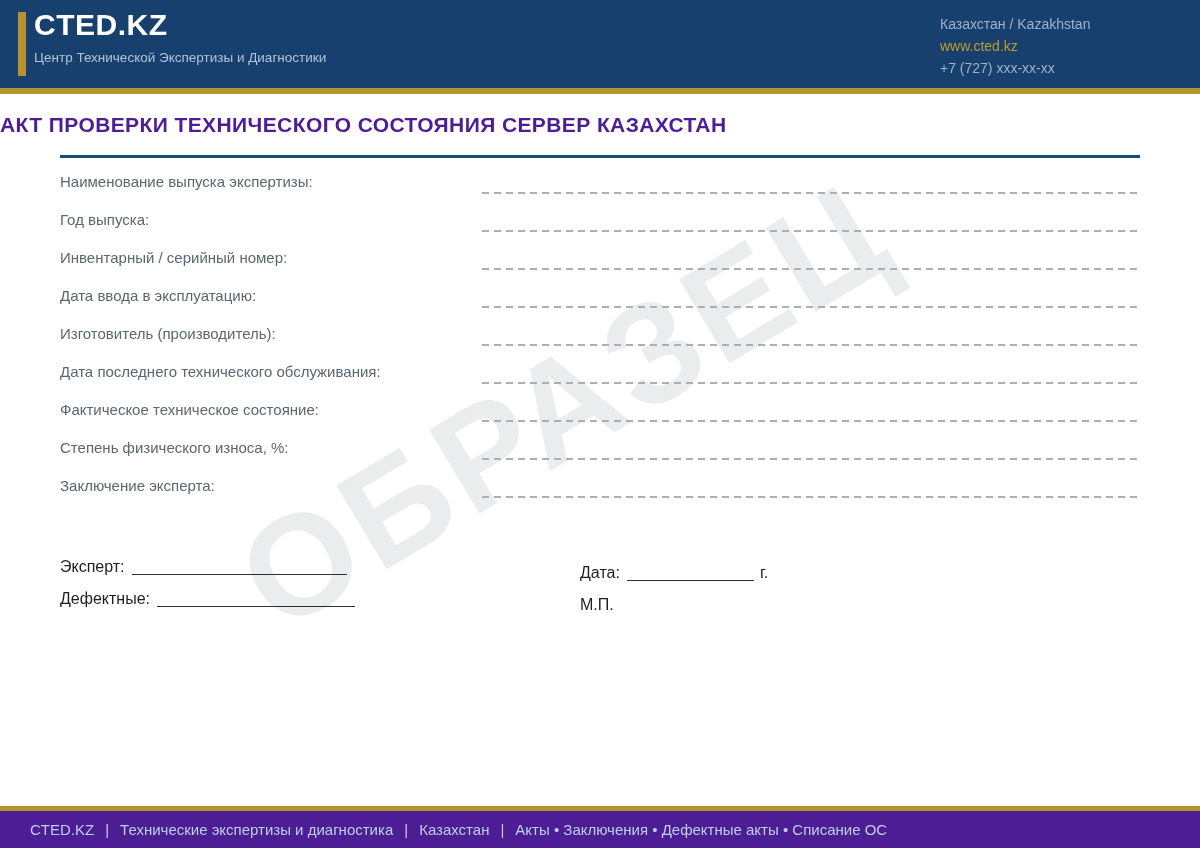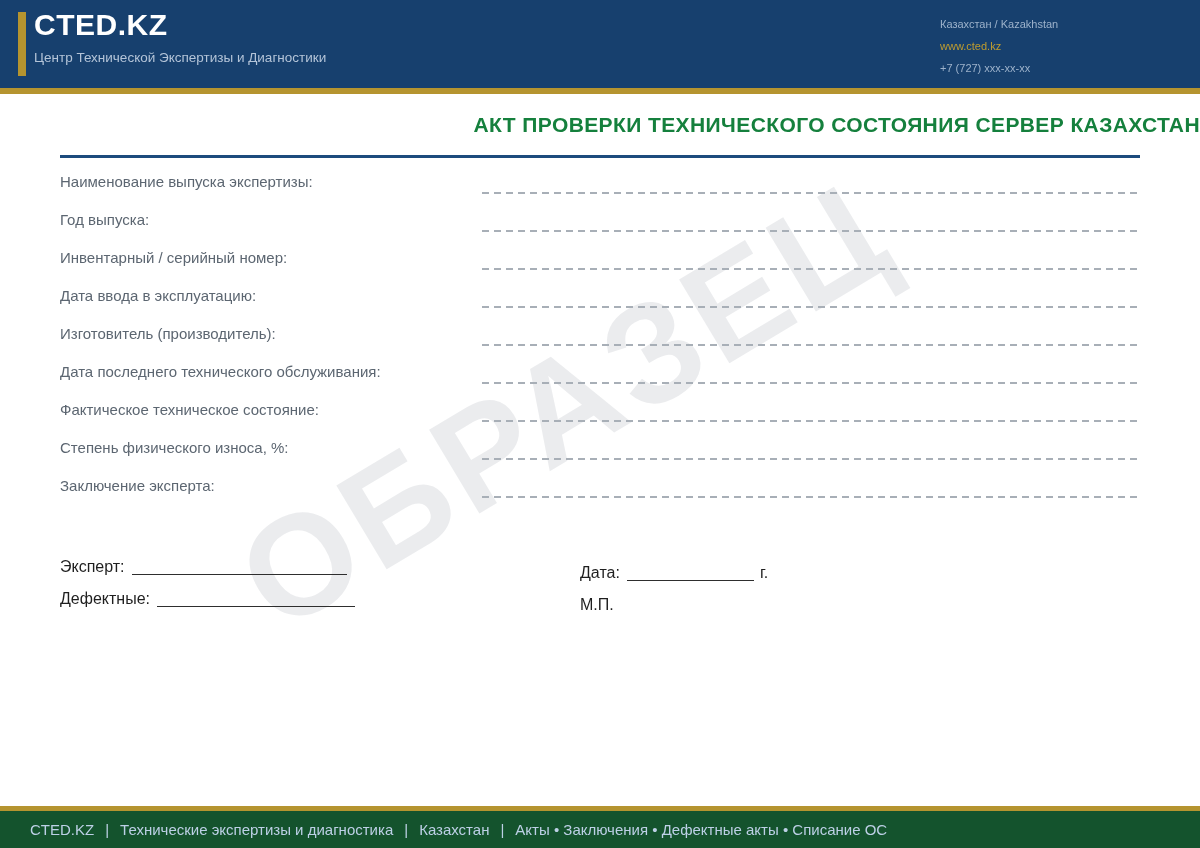--- a/index.html
+++ b/index.html
@@ -27,31 +27,31 @@
   .brand-name {
     position: absolute; left: 34px; top: 8px;
     font-size: 30px; font-weight: 700; color: #ffffff; letter-spacing: 0.5px;
   }
   .brand-tagline {
     position: absolute; left: 34px; top: 50px;
     font-size: 13.5px; color: #b4c4d8;
   }
   .header-contact {
     position: absolute; left: 940px; top: 13px;
-    font-size: 11px; line-height: 22px;
+    font-size: 14px; line-height: 22px;
   }
   .contact-region { color: #9db2cb; }
   .contact-site { color: #bf9c2e; text-decoration: none; display: block; }
   .contact-phone { color: #9db2cb; }
 
   
   .doc-title {
     position: absolute; top: 113px; left: 0; width: 1200px;
-    text-align: right;
-    font-size: 21px; font-weight: 600; color: #15803d; letter-spacing: 0.4px;
+    text-align: left;
+    font-size: 21px; font-weight: 600; color: #4c1d95; letter-spacing: 0.4px;
     z-index: 2;
   }
   .title-rule {
     position: absolute; top: 155px; left: 60px; width: 1080px; height: 3px;
     background: #1d4b7d; z-index: 2;
   }
 
   
   .watermark {
     position: absolute; top: 405px; left: 565px;
@@ -93,21 +93,21 @@
     border-bottom: 1.5px solid #2e2e2e;
     transform: translateY(3px);
   }
   .uline.expert { width: 215px; }
   .uline.position { width: 198px; }
   .uline.date { width: 127px; margin-right: 6px; }
 
   
   .footer {
     position: absolute; left: 0; bottom: 0; width: 1200px; height: 37px;
-    background: #14532d;
+    background: #4c1d95;
     border-top: 5px solid #b5942f;
     z-index: 3;
   }
   .footer-line {
     position: absolute; left: 30px; top: 0; height: 37px; line-height: 37px;
     font-size: 15px; color: #bdd0e6; white-space: nowrap;
   }
   .footer-sep { margin: 0 11px; color: #bdd0e6; }
 </style>
 </head>

